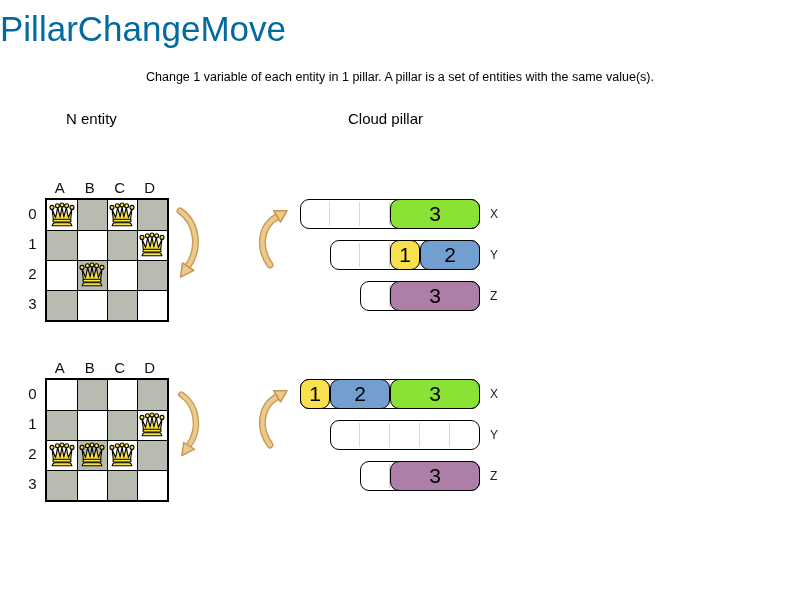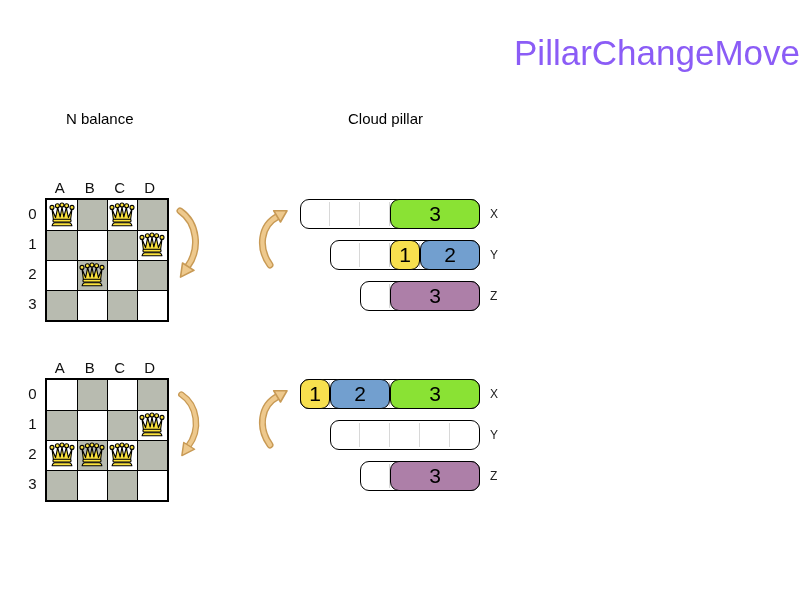--- a/index.html
+++ b/index.html
@@ -1,19 +1,19 @@
 <!DOCTYPE html>
 <html><head>
 <meta charset="utf-8">
 <style>
   html,body{margin:0;padding:0;background:#fff}
   #stage{position:relative;width:800px;height:600px;background:#fff;overflow:hidden;
          font-family:"Liberation Sans",sans-serif;color:#000;
          --board-gray:#b8bbb0;--arrow-fill:#eec98d;--arrow-outline:#c89a55}
-  .title{position:absolute;left:0;top:34px;width:100%;text-align:right;font-size:35px;line-height:1.1;color:#8b5cf6}
+  .title{position:absolute;left:0;top:10px;width:100%;text-align:left;font-size:35px;line-height:1.1;color:#0369a1}
   .subtitle{position:absolute;left:0;top:70px;width:100%;text-align:center;font-size:12.5px;color:#000}
   .seclabel{position:absolute;font-size:15px;color:#000}
   .colhdr{position:absolute;text-align:center;font-size:15px;color:#111;letter-spacing:.5px}
   .rowhdr{position:absolute;text-align:center;font-size:15px;color:#111}
   .board{position:absolute;width:120px;height:120px;border:2px solid #000;background:#fff}
   .cell{position:absolute;width:30px;height:30px}
   .cell.g{background:var(--board-gray)}
   .gridline-v{position:absolute;top:0;width:1px;height:120px;background:#000;z-index:1}
   .gridline-h{position:absolute;left:0;height:1px;width:120px;background:#000;z-index:1}
   .queen{position:absolute;width:30px;height:30px;z-index:2}
@@ -24,22 +24,23 @@
          display:flex;align-items:center;justify-content:center;font-size:21px;color:#000;z-index:3}
   .complabel{position:absolute;font-size:12px;color:#222}
   .arrow{position:absolute}
 </style>
 </head>
 <body>
 
 <div id="stage" style="--board-gray: #b8bbb0; --arrow-fill: #eec98d; --arrow-outline: #c89a55;">
 
   <div class="title">PillarChangeMove</div>
-
-  <div class="seclabel" style="left:66px;top:110px">N balance</div>
+  <div class="subtitle">Change 1 variable of each entity in 1 pillar. A pillar is a set of entities with the same value(s).</div>
+
+  <div class="seclabel" style="left:66px;top:110px">N entity</div>
   <div class="seclabel" style="left:348px;top:110px">Cloud pillar</div>
 
   <svg class="arrow" style="left:170px;top:206px" width="34" height="76" viewBox="0 0 34 78" preserveAspectRatio="none">
     <path d="M10,5 C27,17 31,44 17,63" fill="none" stroke="var(--arrow-outline)" stroke-width="7" stroke-linecap="round"></path>
     <path d="M10,5 C27,17 31,44 17,63" fill="none" stroke="var(--arrow-fill)" stroke-width="4.2" stroke-linecap="round"></path>
     <polygon points="10.5,73 12.5,58.5 24,66" fill="var(--arrow-fill)" stroke="var(--arrow-outline)" stroke-width="1.6" stroke-linejoin="round"></polygon>
   </svg>
 
   <svg class="arrow" style="left:172px;top:390px" width="32" height="70" viewBox="0 0 34 78" preserveAspectRatio="none">
     <path d="M10,5 C27,17 31,44 17,63" fill="none" stroke="var(--arrow-outline)" stroke-width="7" stroke-linecap="round"></path>

